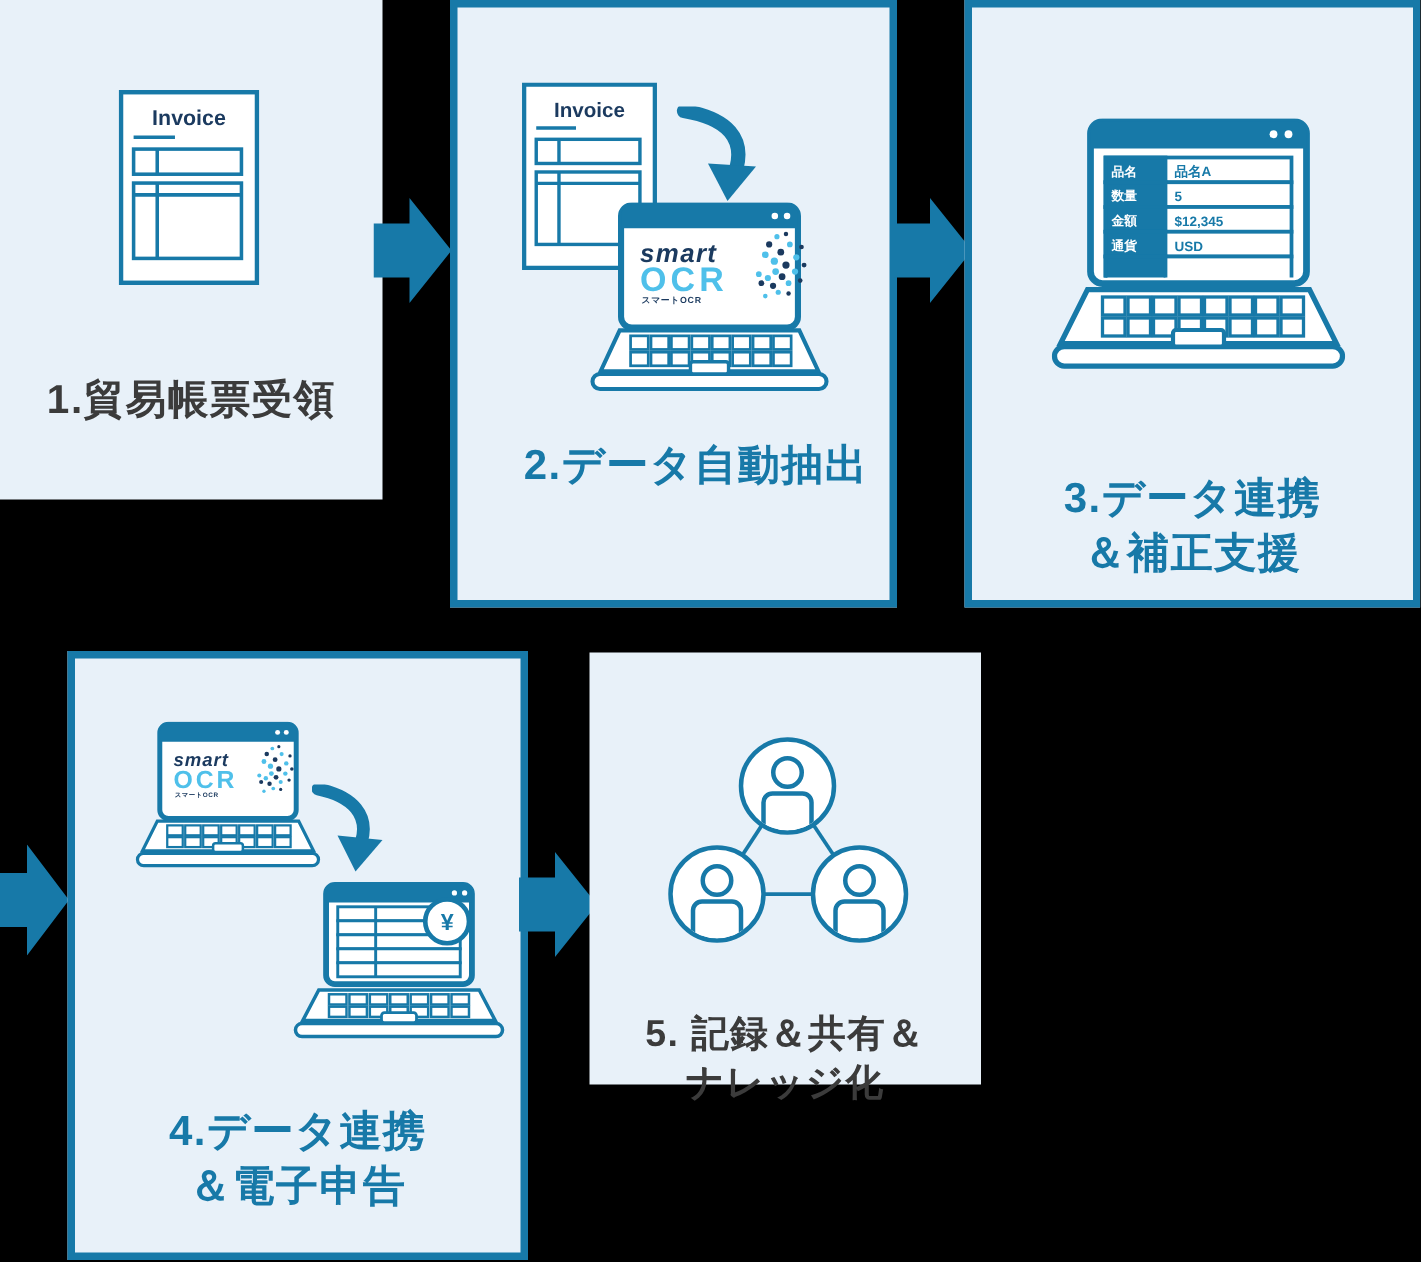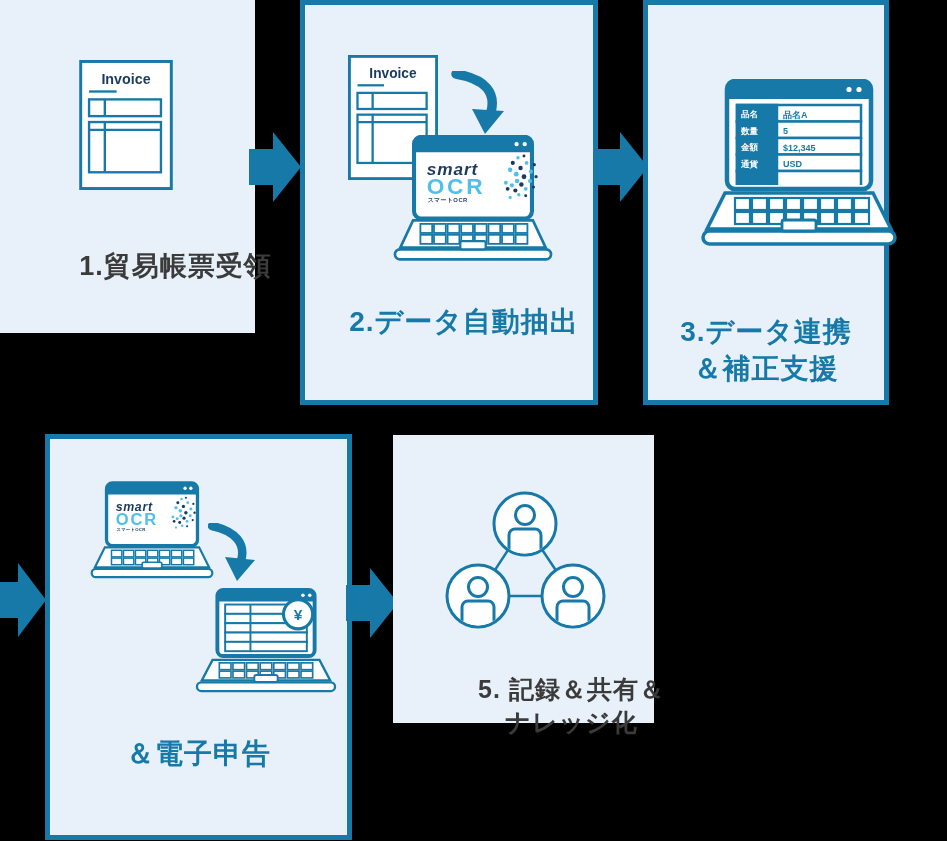--- a/index.html
+++ b/index.html
@@ -13,21 +13,21 @@
   *{margin:0;padding:0;box-sizing:border-box;}
   body{background:var(--bg);font-family:"Liberation Sans","DejaVu Sans",sans-serif;}
   .stage{position:relative;width:947px;height:841px;background:var(--bg);overflow:hidden;}
   .panel{position:absolute;background:var(--panel);}
   .panel.bordered{border:5px solid var(--accent);}
   .icn{position:absolute;display:block;}
   .step-label{
     position:absolute;left:0;width:100%;text-align:center;
     font-weight:700;color:var(--accent);font-size:28px;line-height:37px;letter-spacing:1px;
   }
-  .step-label.dark{color:var(--dark);margin-left:48px;}
+  .step-label.dark{color:var(--dark);}
   svg text{font-family:"Liberation Sans","DejaVu Sans",sans-serif;}
 </style>
 </head>
 <body>
 
 <div class="stage">
 
   <div class="panel" style="left:0;top:0;width:255px;height:333px;">
     <svg class="icn" style="left:79px;top:60px;width:94px;height:130px" viewBox="0 0 95 132">
       <rect x="1.5" y="1.5" width="92" height="129" fill="#fff" stroke="#1779a8" stroke-width="3"></rect>
@@ -124,28 +124,28 @@
             <rect x="90" y="110" width="13" height="10"></rect>
             <rect x="105" y="110" width="13" height="10"></rect>
             <rect x="120" y="110" width="13" height="10"></rect>
             <rect x="135" y="110" width="13" height="10"></rect>
         </g>
         <rect x="2" y="126" width="172" height="11" rx="5.5" stroke-width="3"></rect>
         <rect x="74" y="117" width="28" height="9" rx="2" stroke-width="2.5"></rect>
       </g>
     </svg>
 
-    <div class="step-label" style="top:298px;padding-left:30px;">2.データ自動抽出</div>
+    <div class="step-label" style="top:286px;padding-left:30px;">2.データ自動抽出</div>
   </div>
 
   <svg class="icn" style="left:596px;top:132px;width:52px;height:70px" viewBox="0 0 52 70">
     <polygon points="0,17 24,17 24,0 52,35 24,70 24,53 0,53" fill="#1779a8"></polygon>
   </svg>
 
-  <div class="panel bordered" style="left:643px;top:0;width:246px;height:405px;">
+  <div class="panel bordered" style="left:643px;top:0;width:304px;height:405px;">
     <svg class="icn" style="left:53px;top:74px;width:196px;height:172px" viewBox="0 0 196 172">
       <defs>
         <clipPath id="scr3">
             <rect x="30" y="20" width="136" height="86"></rect>
           </clipPath>
       </defs>
       <rect x="26" y="2" width="144" height="108" rx="8" fill="#fff" stroke="#1779a8" stroke-width="4.5"></rect>
       <path d="M26,20 v-10 a8,8 0 0 1 8,-8 h128 a8,8 0 0 1 8,8 v10 z" fill="#1779a8"></path>
       <circle cx="148" cy="10.5" r="2.6" fill="#fff"></circle>
       <circle cx="158" cy="10.5" r="2.6" fill="#fff"></circle>
@@ -315,20 +315,21 @@
             <rect x="83" y="85.5" width="12" height="7"></rect>
             <rect x="97" y="85.5" width="12" height="7"></rect>
             <rect x="111" y="85.5" width="12" height="7"></rect>
         </g>
         <rect x="4" y="97" width="142" height="9" rx="4.5" stroke-width="2.4"></rect>
         <rect x="63" y="89.5" width="24" height="7" rx="2" stroke-width="1.9"></rect>
       </g>
     </svg>
 
     <div class="step-label" style="top:296px;">
+      <div>4.データ連携</div>
       <div>＆電子申告</div>
     </div>
   </div>
 
   <svg class="icn" style="left:346px;top:568px;width:52px;height:70px" viewBox="0 0 52 70">
     <polygon points="0,17 24,17 24,0 52,35 24,70 24,53 0,53" fill="#1779a8"></polygon>
   </svg>
 
   <div class="panel" style="left:393px;top:435px;width:261px;height:288px;">
     <svg class="icn" style="left:45px;top:55px;width:175px;height:140px" viewBox="0 0 175 140">

